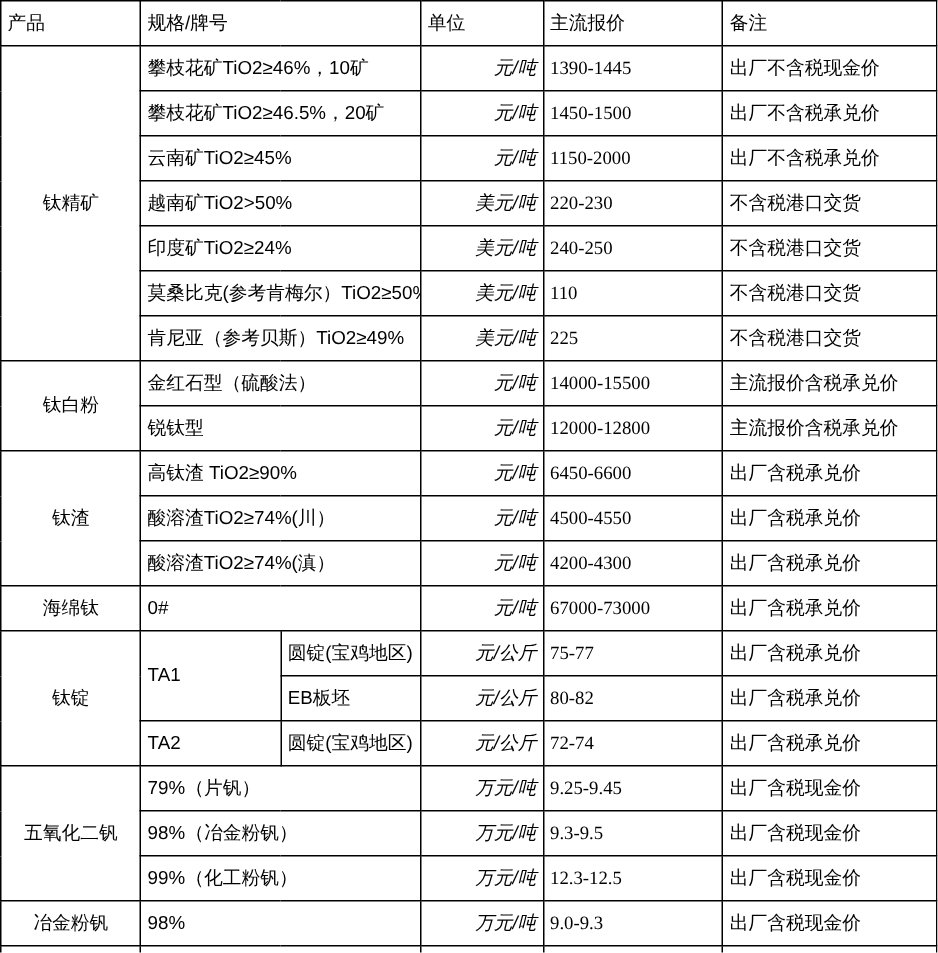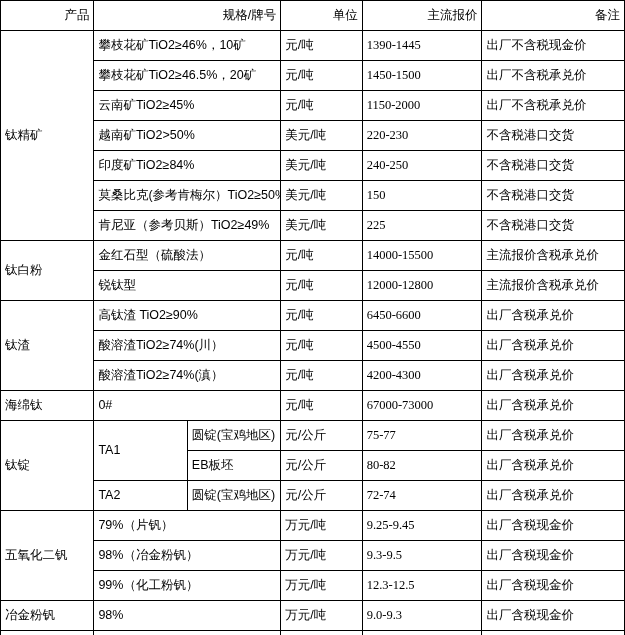--- a/index.html
+++ b/index.html
@@ -23,27 +23,28 @@
     font-size: 12.5px;
     font-weight: normal;
     padding: 0 4px;
     height: 29px;
     line-height: 1.15;
     vertical-align: middle;
     overflow: hidden;
     white-space: nowrap;
   }
   .hdr td {
-    text-align: right;
+    text-align: left;
     font-weight: bold;
     font-size: 13.5px;
   }
-  .c-center { text-align: left; }
+  .c-center { text-align: right; font-style: italic; }
   .c-left { text-align: left; }
   .cat {
+    text-align: center;
     font-weight: bold;
     font-size: 13.5px;
   }
   .col-product { width: 78px; }
   .col-spec-sub { width: 78px; }
   .col-unit { width: 68px; }
   .col-price { width: 100px; }
   .col-remark { width: 119px; }
   .num { font-family: Liberation Serif, serif; }
 </style>
@@ -86,29 +87,29 @@
         <td class="c-left num">1150-2000</td>
         <td class="c-left">出厂不含税承兑价</td>
       </tr>
       <tr>
         <td class="c-left" colspan="2">越南矿TiO2&gt;50%</td>
         <td class="c-center">美元/吨</td>
         <td class="c-left num">220-230</td>
         <td class="c-left">不含税港口交货</td>
       </tr>
       <tr>
-        <td class="c-left" colspan="2">印度矿TiO2≥84%</td>
+        <td class="c-left" colspan="2">印度矿TiO2≥24%</td>
         <td class="c-center">美元/吨</td>
         <td class="c-left num">240-250</td>
         <td class="c-left">不含税港口交货</td>
       </tr>
       <tr>
         <td class="c-left" colspan="2">莫桑比克(参考肯梅尔）TiO2≥50%</td>
         <td class="c-center">美元/吨</td>
-        <td class="c-left num">150</td>
+        <td class="c-left num">110</td>
         <td class="c-left">不含税港口交货</td>
       </tr>
       <tr>
         <td class="c-left" colspan="2">肯尼亚（参考贝斯）TiO2≥49%</td>
         <td class="c-center">美元/吨</td>
         <td class="c-left num">225</td>
         <td class="c-left">不含税港口交货</td>
       </tr>
       <tr>
         <td class="cat" rowspan="2">钛白粉</td>

